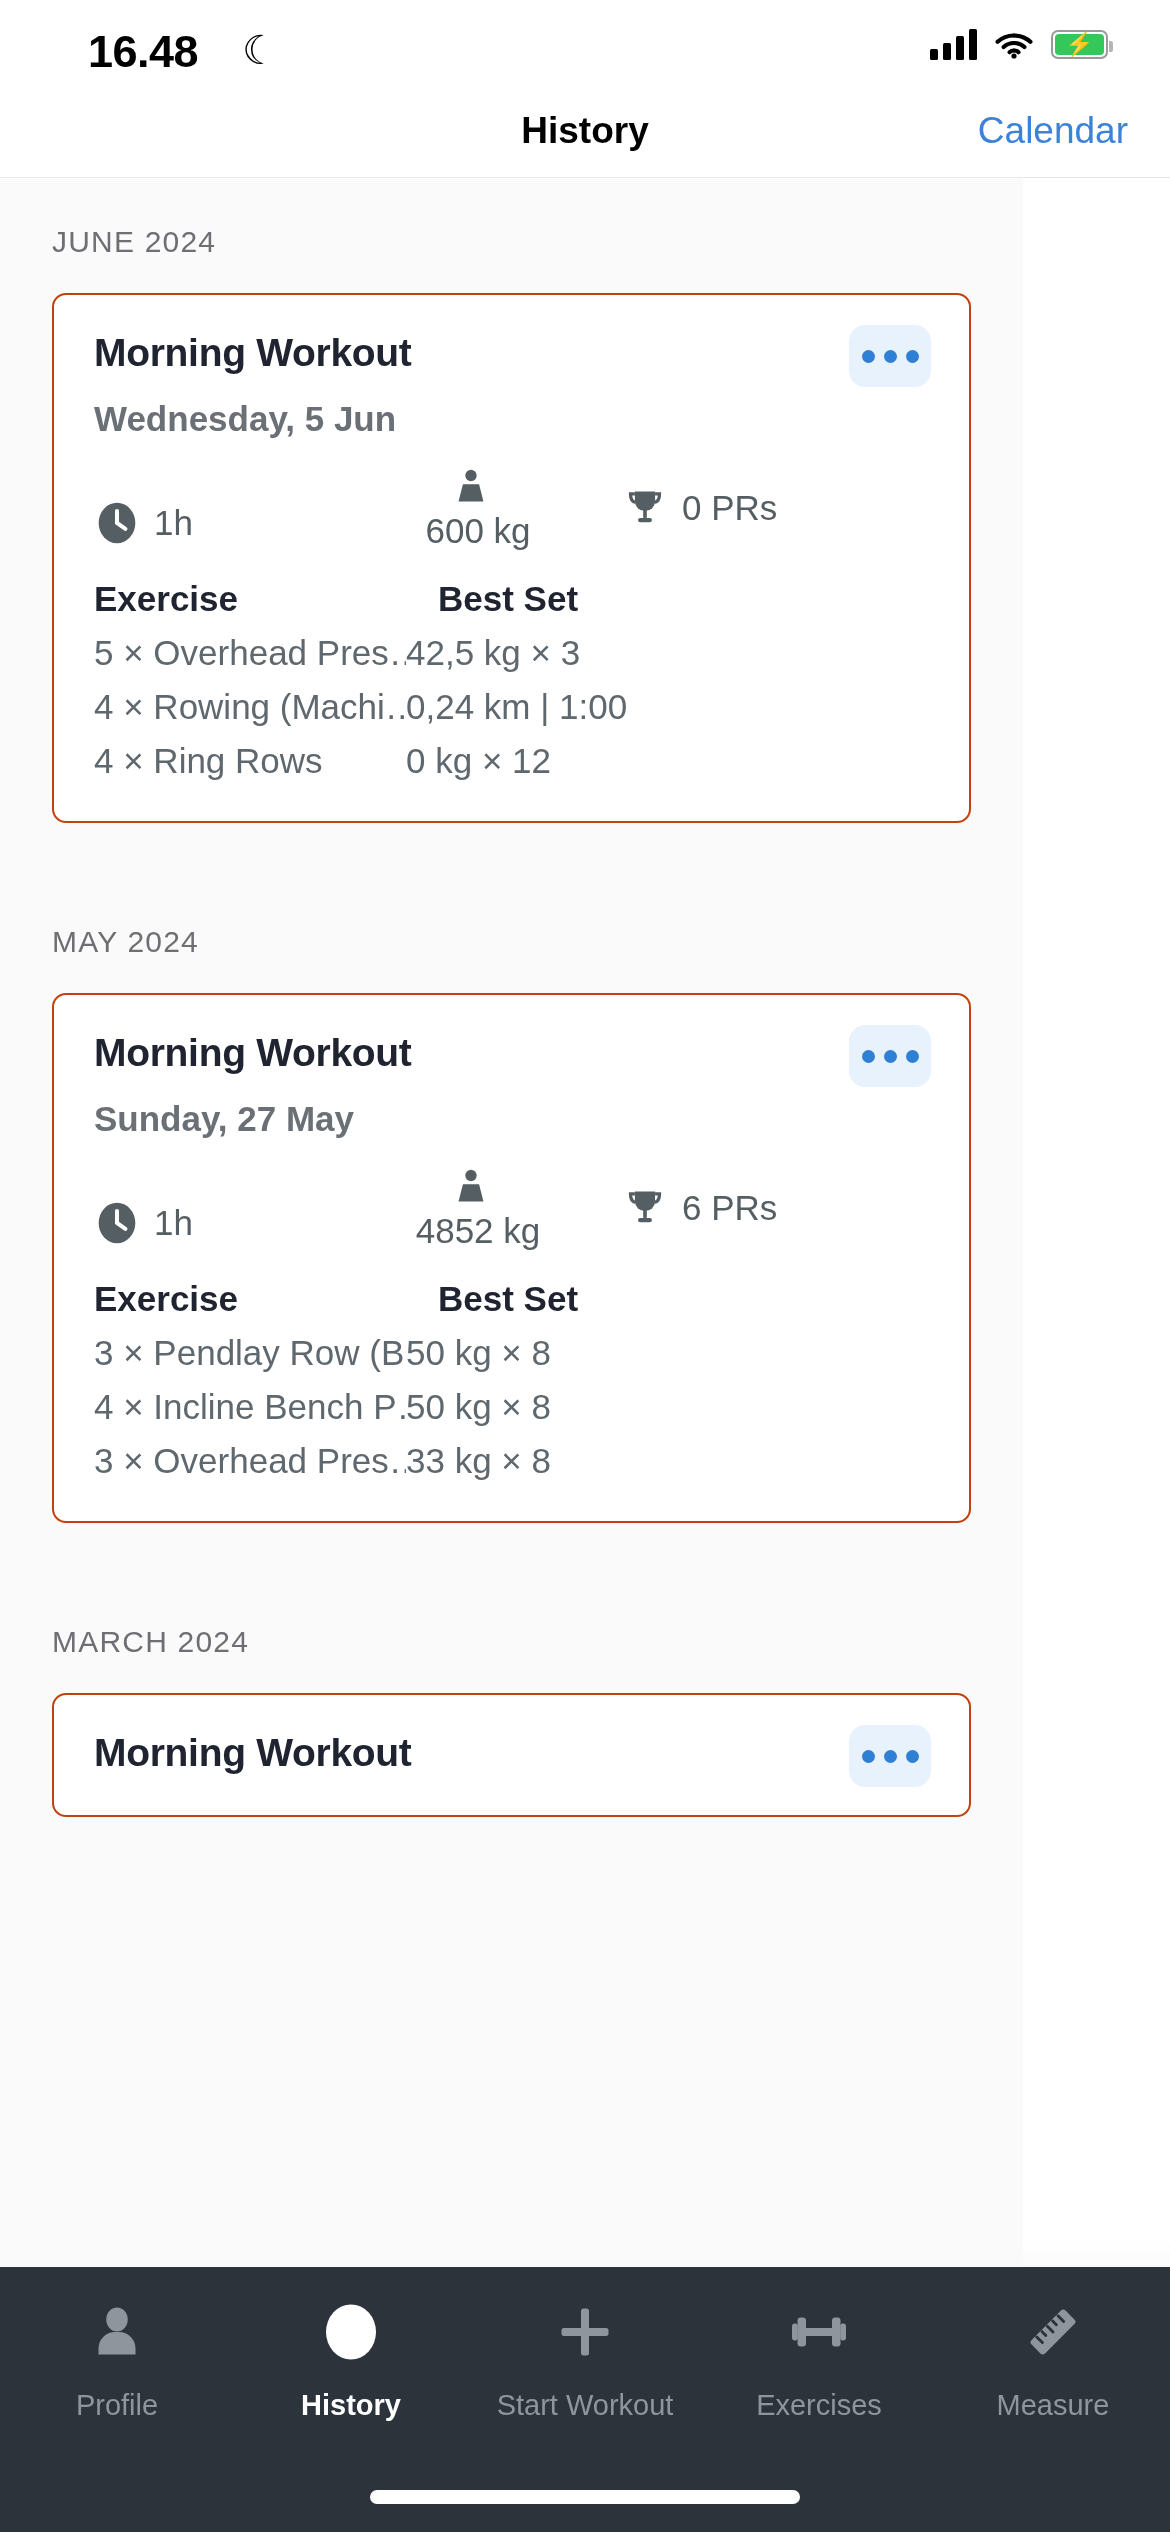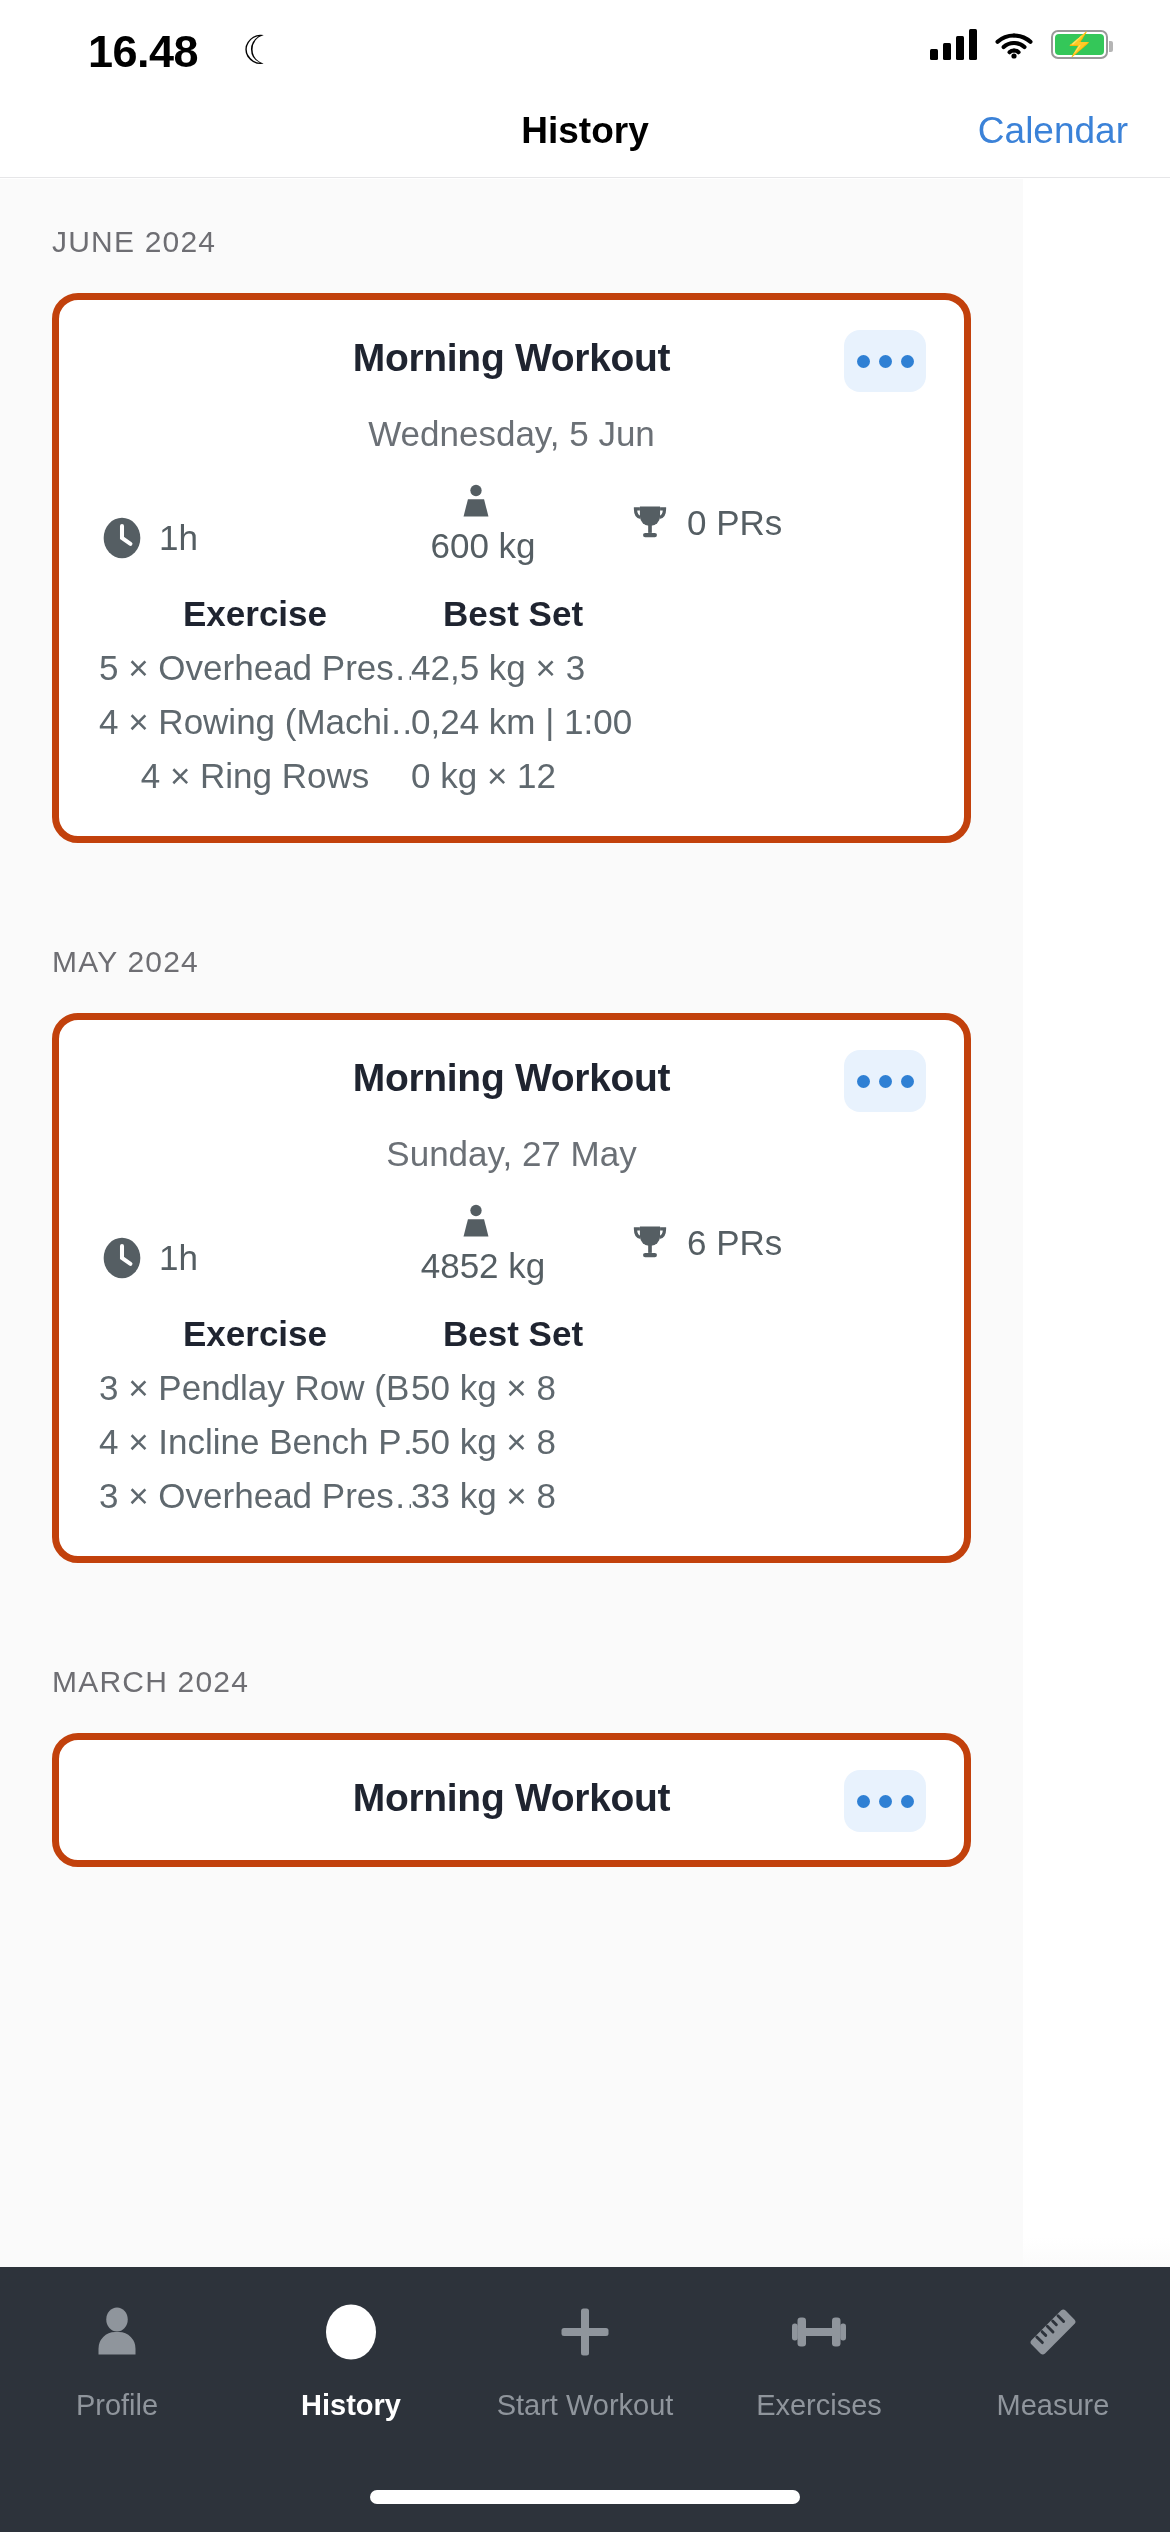--- a/index.html
+++ b/index.html
@@ -65,31 +65,30 @@
     position:absolute; top:179px; left:0; width:1023px; height:2088px;
     background:#fafafa; overflow:hidden;
   }
   .month-label{
     font-size:30px; color:#6e6e73; letter-spacing:1.2px;
     margin:46px 0 0 52px;
   }
   .card{
     margin:34px 52px 0 52px;
     background:#ffffff;
-    border:7px solid #c2410c;
-    border-radius:26px;
+    border:2px solid #c2410c;
+    border-radius:14px;
     padding:36px 40px 40px 40px;
     position:relative;
-    text-align:center;
   }
   .card-title{
     font-size:39px; font-weight:bold; color:#1f2430; letter-spacing:-0.3px;
   }
   .card-date{
-    margin-top:34px; font-size:35px; color:#6b7076; font-weight:400;
+    margin-top:24px; font-size:35px; color:#6b7076; font-weight:700;
   }
   .more-btn{
     position:absolute; right:38px; top:30px;
     width:82px; height:62px; border-radius:16px;
     background:#e8f2fd; display:flex; align-items:center; justify-content:center;
     gap:9px;
   }
   .more-btn span{ width:13px; height:13px; border-radius:50%; background:#2f80d4; display:block; }
 
   .stats{ display:flex; margin-top:26px; align-items:center; }

